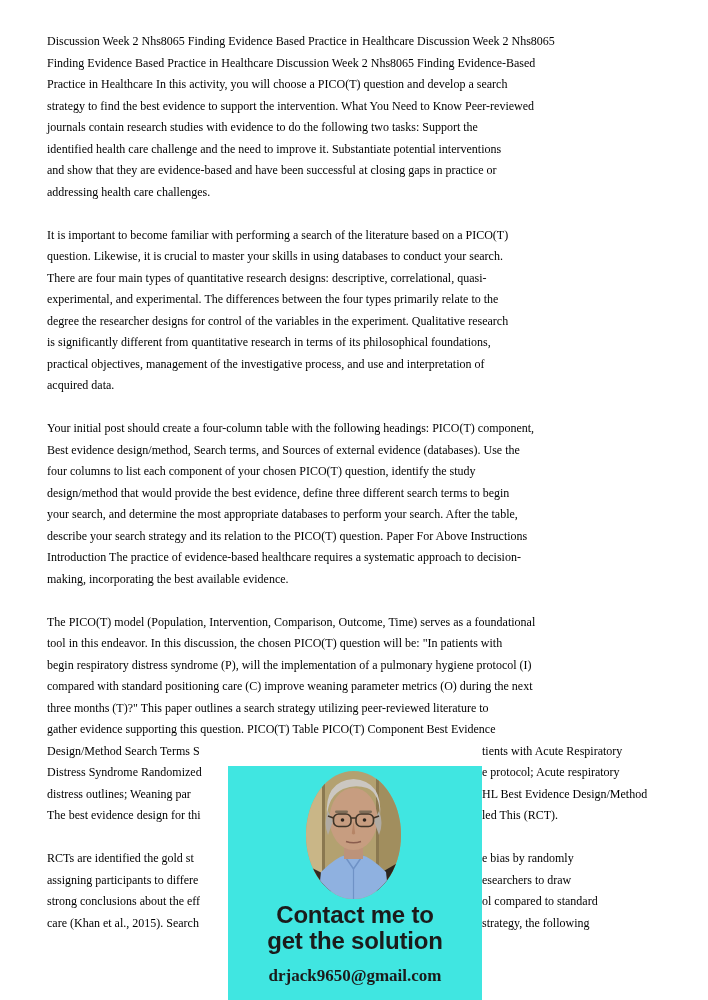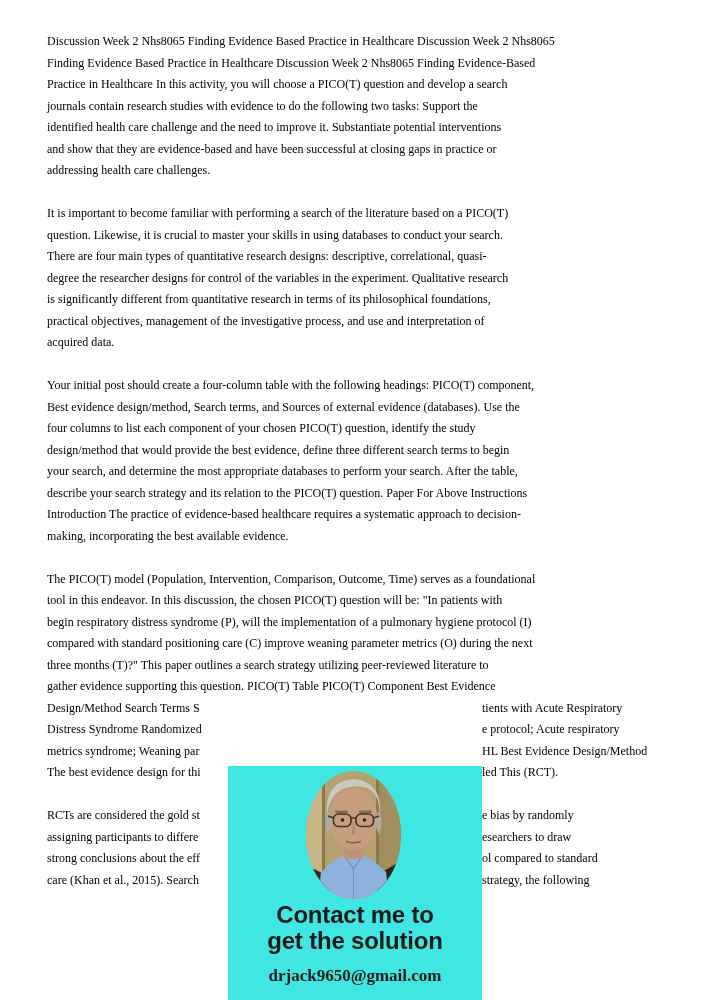--- a/index.html
+++ b/index.html
@@ -24,29 +24,31 @@
 </head>
 <body>
 
 <div class="page">
 
   <div class="doc" style="color: rgb(0, 0, 0);">
       <div class="para">
         <div class="line">Discussion Week 2 Nhs8065 Finding Evidence Based Practice in Healthcare Discussion Week 2 Nhs8065</div>
         <div class="line">Finding Evidence Based Practice in Healthcare Discussion Week 2 Nhs8065 Finding Evidence-Based</div>
         <div class="line">Practice in Healthcare In this activity, you will choose a PICO(T) question and develop a search</div>
+        <div class="line">strategy to find the best evidence to support the intervention. What You Need to Know Peer-reviewed</div>
         <div class="line">journals contain research studies with evidence to do the following two tasks: Support the</div>
         <div class="line">identified health care challenge and the need to improve it. Substantiate potential interventions</div>
         <div class="line">and show that they are evidence-based and have been successful at closing gaps in practice or</div>
         <div class="line">addressing health care challenges.</div>
       </div>
       <div class="para">
         <div class="line">It is important to become familiar with performing a search of the literature based on a PICO(T)</div>
         <div class="line">question. Likewise, it is crucial to master your skills in using databases to conduct your search.</div>
         <div class="line">There are four main types of quantitative research designs: descriptive, correlational, quasi-</div>
+        <div class="line">experimental, and experimental. The differences between the four types primarily relate to the</div>
         <div class="line">degree the researcher designs for control of the variables in the experiment. Qualitative research</div>
         <div class="line">is significantly different from quantitative research in terms of its philosophical foundations,</div>
         <div class="line">practical objectives, management of the investigative process, and use and interpretation of</div>
         <div class="line">acquired data.</div>
       </div>
       <div class="para">
         <div class="line">Your initial post should create a four-column table with the following headings: PICO(T) component,</div>
         <div class="line">Best evidence design/method, Search terms, and Sources of external evidence (databases). Use the</div>
         <div class="line">four columns to list each component of your chosen PICO(T) question, identify the study</div>
         <div class="line">design/method that would provide the best evidence, define three different search terms to begin</div>
@@ -57,25 +59,25 @@
       </div>
       <div class="para">
         <div class="line">The PICO(T) model (Population, Intervention, Comparison, Outcome, Time) serves as a foundational</div>
         <div class="line">tool in this endeavor. In this discussion, the chosen PICO(T) question will be: "In patients with</div>
         <div class="line">begin respiratory distress syndrome (P), will the implementation of a pulmonary hygiene protocol (I)</div>
         <div class="line">compared with standard positioning care (C) improve weaning parameter metrics (O) during the next</div>
         <div class="line">three months (T)?" This paper outlines a search strategy utilizing peer-reviewed literature to</div>
         <div class="line">gather evidence supporting this question. PICO(T) Table PICO(T) Component Best Evidence</div>
         <div class="line"><span>Design/Method Search Terms S</span><span class="right-frag">tients with Acute Respiratory</span></div>
         <div class="line"><span>Distress Syndrome Randomized</span><span class="right-frag">e protocol; Acute respiratory</span></div>
-        <div class="line"><span>metrics syndrome; Weaning par</span><span class="right-frag">HL Best Evidence Design/Method</span></div>
+        <div class="line"><span>distress outlines; Weaning par</span><span class="right-frag">HL Best Evidence Design/Method</span></div>
         <div class="line"><span>The best evidence design for thi</span><span class="right-frag">led This (RCT).</span></div>
       </div>
       <div class="para">
-        <div class="line"><span>RCTs are considered the gold st</span><span class="right-frag">e bias by randomly</span></div>
+        <div class="line"><span>RCTs are identified the gold st</span><span class="right-frag">e bias by randomly</span></div>
         <div class="line"><span>assigning participants to differe</span><span class="right-frag">esearchers to draw</span></div>
         <div class="line"><span>strong conclusions about the eff</span><span class="right-frag">ol compared to standard</span></div>
         <div class="line"><span>care (Khan et al., 2015). Search</span><span class="right-frag">strategy, the following</span></div>
       </div>
     </div>
 
   <div class="overlay" style="background: rgb(64, 230, 225);">
     <svg class="avatar" viewBox="0 0 95 128" xmlns="http://www.w3.org/2000/svg">
       <defs>
         <clipPath id="ovalClip">

